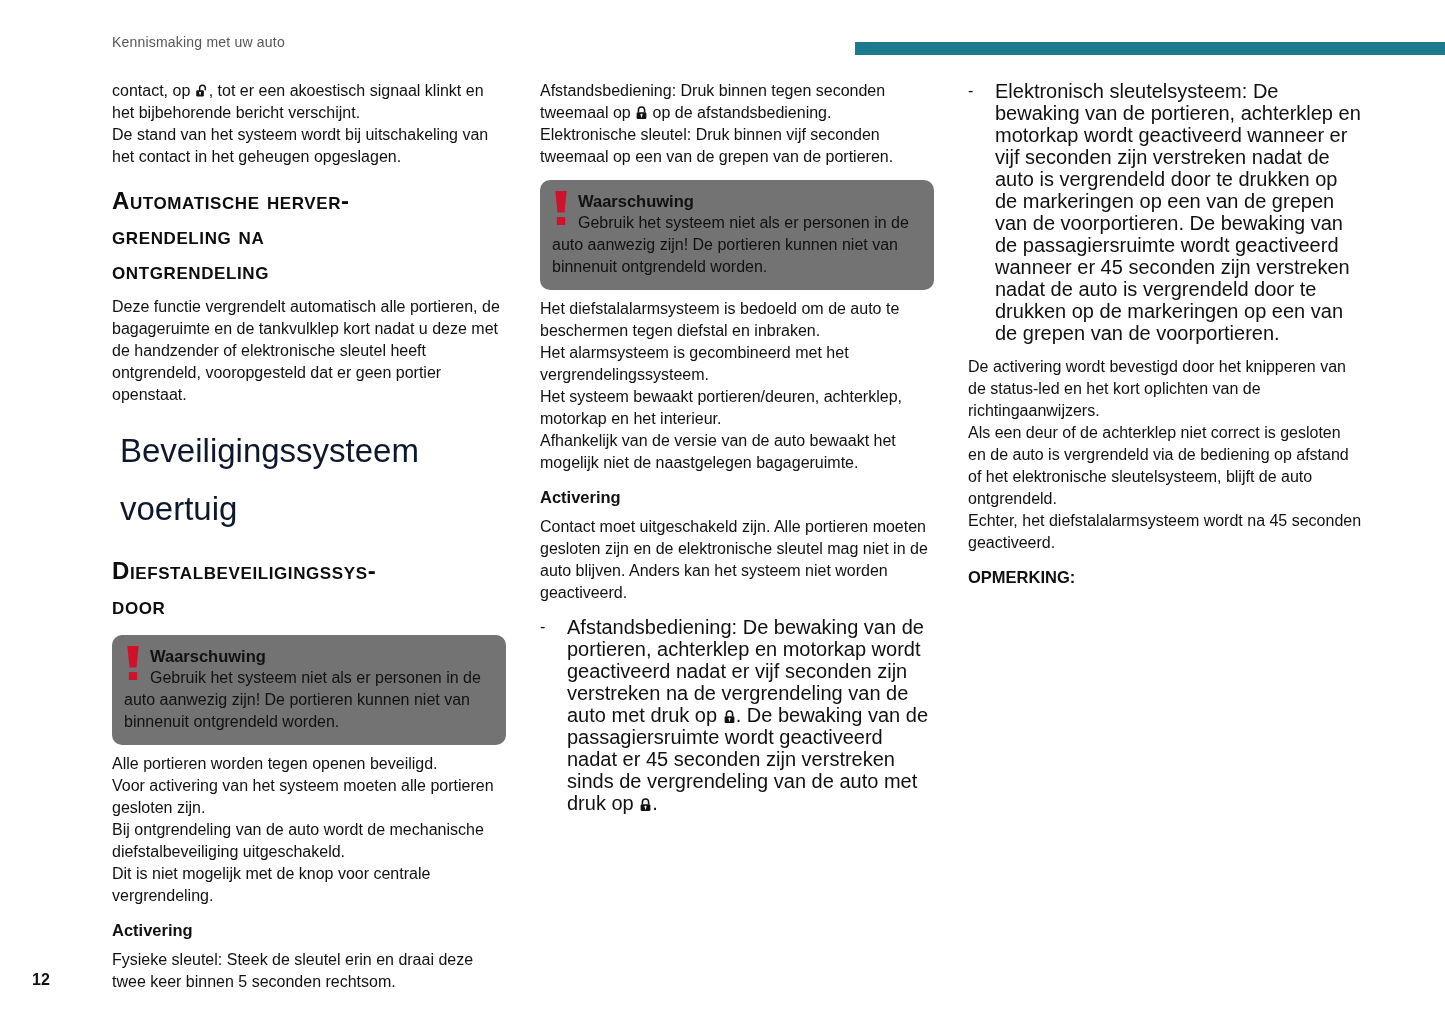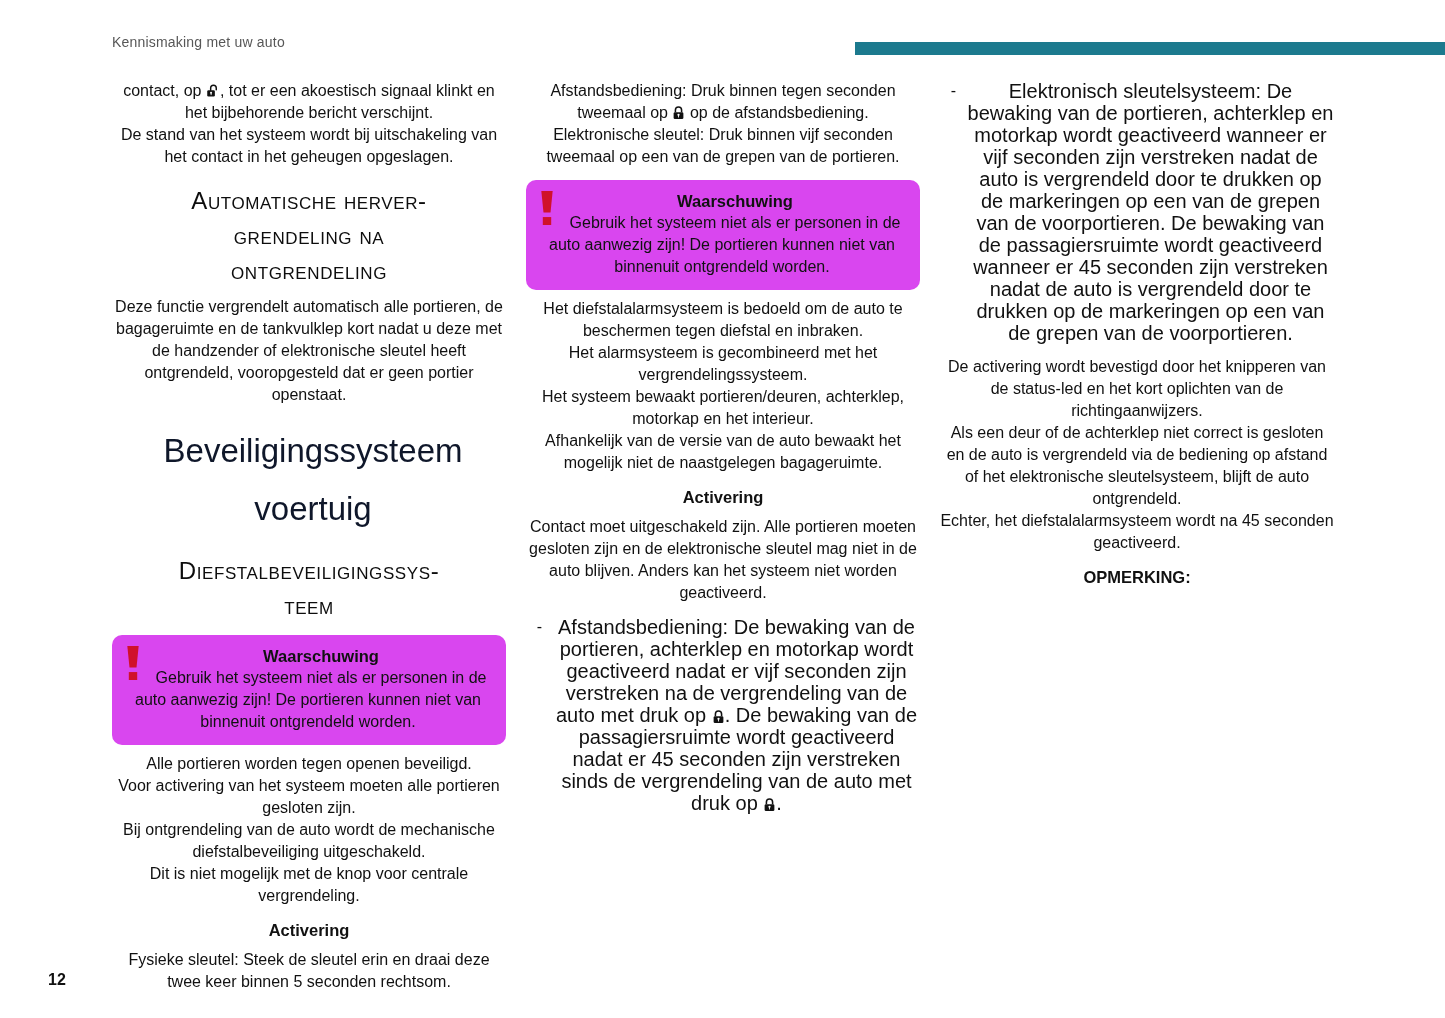--- a/index.html
+++ b/index.html
@@ -15,62 +15,62 @@
     position:absolute; left:112px; top:34px;
     font-size:14px; color:#575757; letter-spacing:0.2px;
   }
   .accent-bar {
     position:absolute; left:855px; right:0; top:42px; height:13px;
     background:#1c7a8e;
   }
 
   .columns {
     position:absolute; left:112px; top:80px; width:1248px;
-    display:flex; gap:20px; align-items:flex-start;text-align:center;
+    display:flex; gap:34px; align-items:flex-start;
   }
   .col { width:394px; flex:none; }
 
   .body {
     font-size:16px; line-height:22px; white-space:pre-line;
     margin-top:8px;
   }
   .body:first-child { margin-top:0; }
 
   .heading {
-    font-size:24px; font-weight:normal; font-variant:small-caps;
+    font-size:24px; font-weight:bold; font-variant:small-caps;
     line-height:35px; white-space:pre-line; letter-spacing:0.6px;
     margin:15px 0 2px 0; color:#0d0d0d;
   }
   .section-title {
     font-size:33px; font-weight:400; color:#0f172a;
     line-height:58px; white-space:pre-line; margin:16px 0 0 8px;
   }
   .subhead {
     font-size:16.5px; font-weight:bold; margin:12px 0 0 0;
     line-height:22px;
   }
 
   .warning-box {
-    background:#d946ef; border-radius:10px;
+    background:#737373; border-radius:10px;
     padding:10px 14px 12px 12px; margin:12px 0 4px 0;
     font-size:16px; line-height:22px;
   }
   .warn-icon { float:left; margin:1px 10px 0 2px; width:14px; height:34px; }
   .warn-title { font-weight:bold; font-size:16.5px; line-height:22px; }
   .warn-body { white-space:pre-line; }
 
   .bullet { display:flex; margin-top:12px; }
   .bullet .dash { width:27px; flex:none; font-size:16px; line-height:22px; }
   .bullet .bullet-text { flex:1; font-size:20px; line-height:22px; white-space:pre-line; }
 
   .inline-icon { display:inline-block; }
   .inline-icon svg { vertical-align:-3px; }
 
   .page-number {
-    position:absolute; left:48px; top:971px;
+    position:absolute; left:32px; top:971px;
     font-size:16px; font-weight:bold;
   }
 </style>
 </head>
 <body>
 
 <div class="page">
 
   <span class="header-text">Kennismaking met uw auto</span>
   <div class="accent-bar"></div>
@@ -90,21 +90,21 @@
       <h2 class="heading">Automatische herver-
 grendeling na
 ontgrendeling</h2>
 
       <p class="body">Deze functie vergrendelt automatisch alle portieren, de bagageruimte en de tankvulklep kort nadat u deze met de handzender of elektronische sleutel heeft ontgrendeld, vooropgesteld dat er geen portier openstaat.</p>
 
       <h1 class="section-title">Beveiligingssysteem
 voertuig</h1>
 
       <h2 class="heading">Diefstalbeveiligingssys-
-teem</h2>
+door</h2>
 
       <div class="warning-box">
         <span class="warn-icon"><svg viewBox="0 0 12 30" width="14" height="34" aria-hidden="true">
               <path d="M1 0 H11 L9.1 19 H2.9 Z" fill="#d0112b"></path>
               <rect x="2.3" y="23" width="7.4" height="7" fill="#d0112b"></rect>
             </svg></span>
         <div class="warn-title">Waarschuwing</div>
         <div class="warn-body">Gebruik het systeem niet als er personen in de auto aanwezig zijn! De portieren kunnen niet van binnenuit ontgrendeld worden.</div>
       </div>
 

